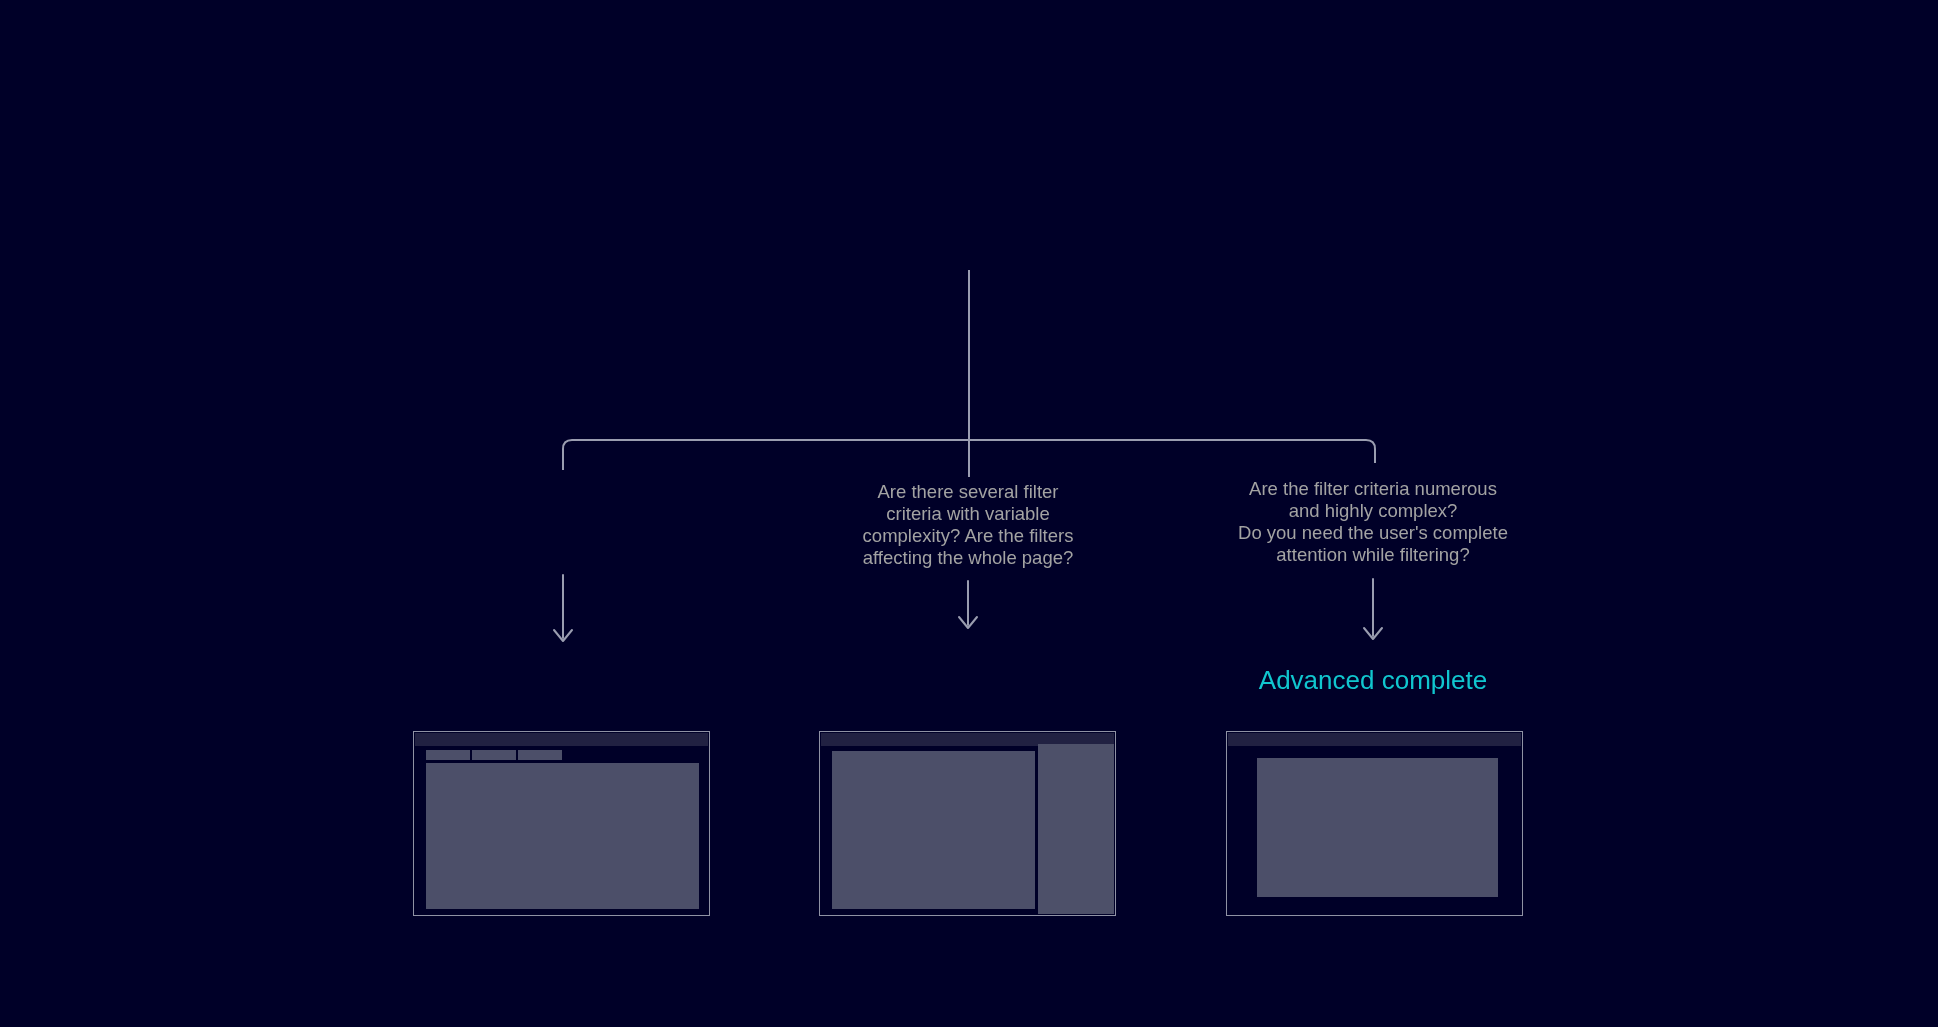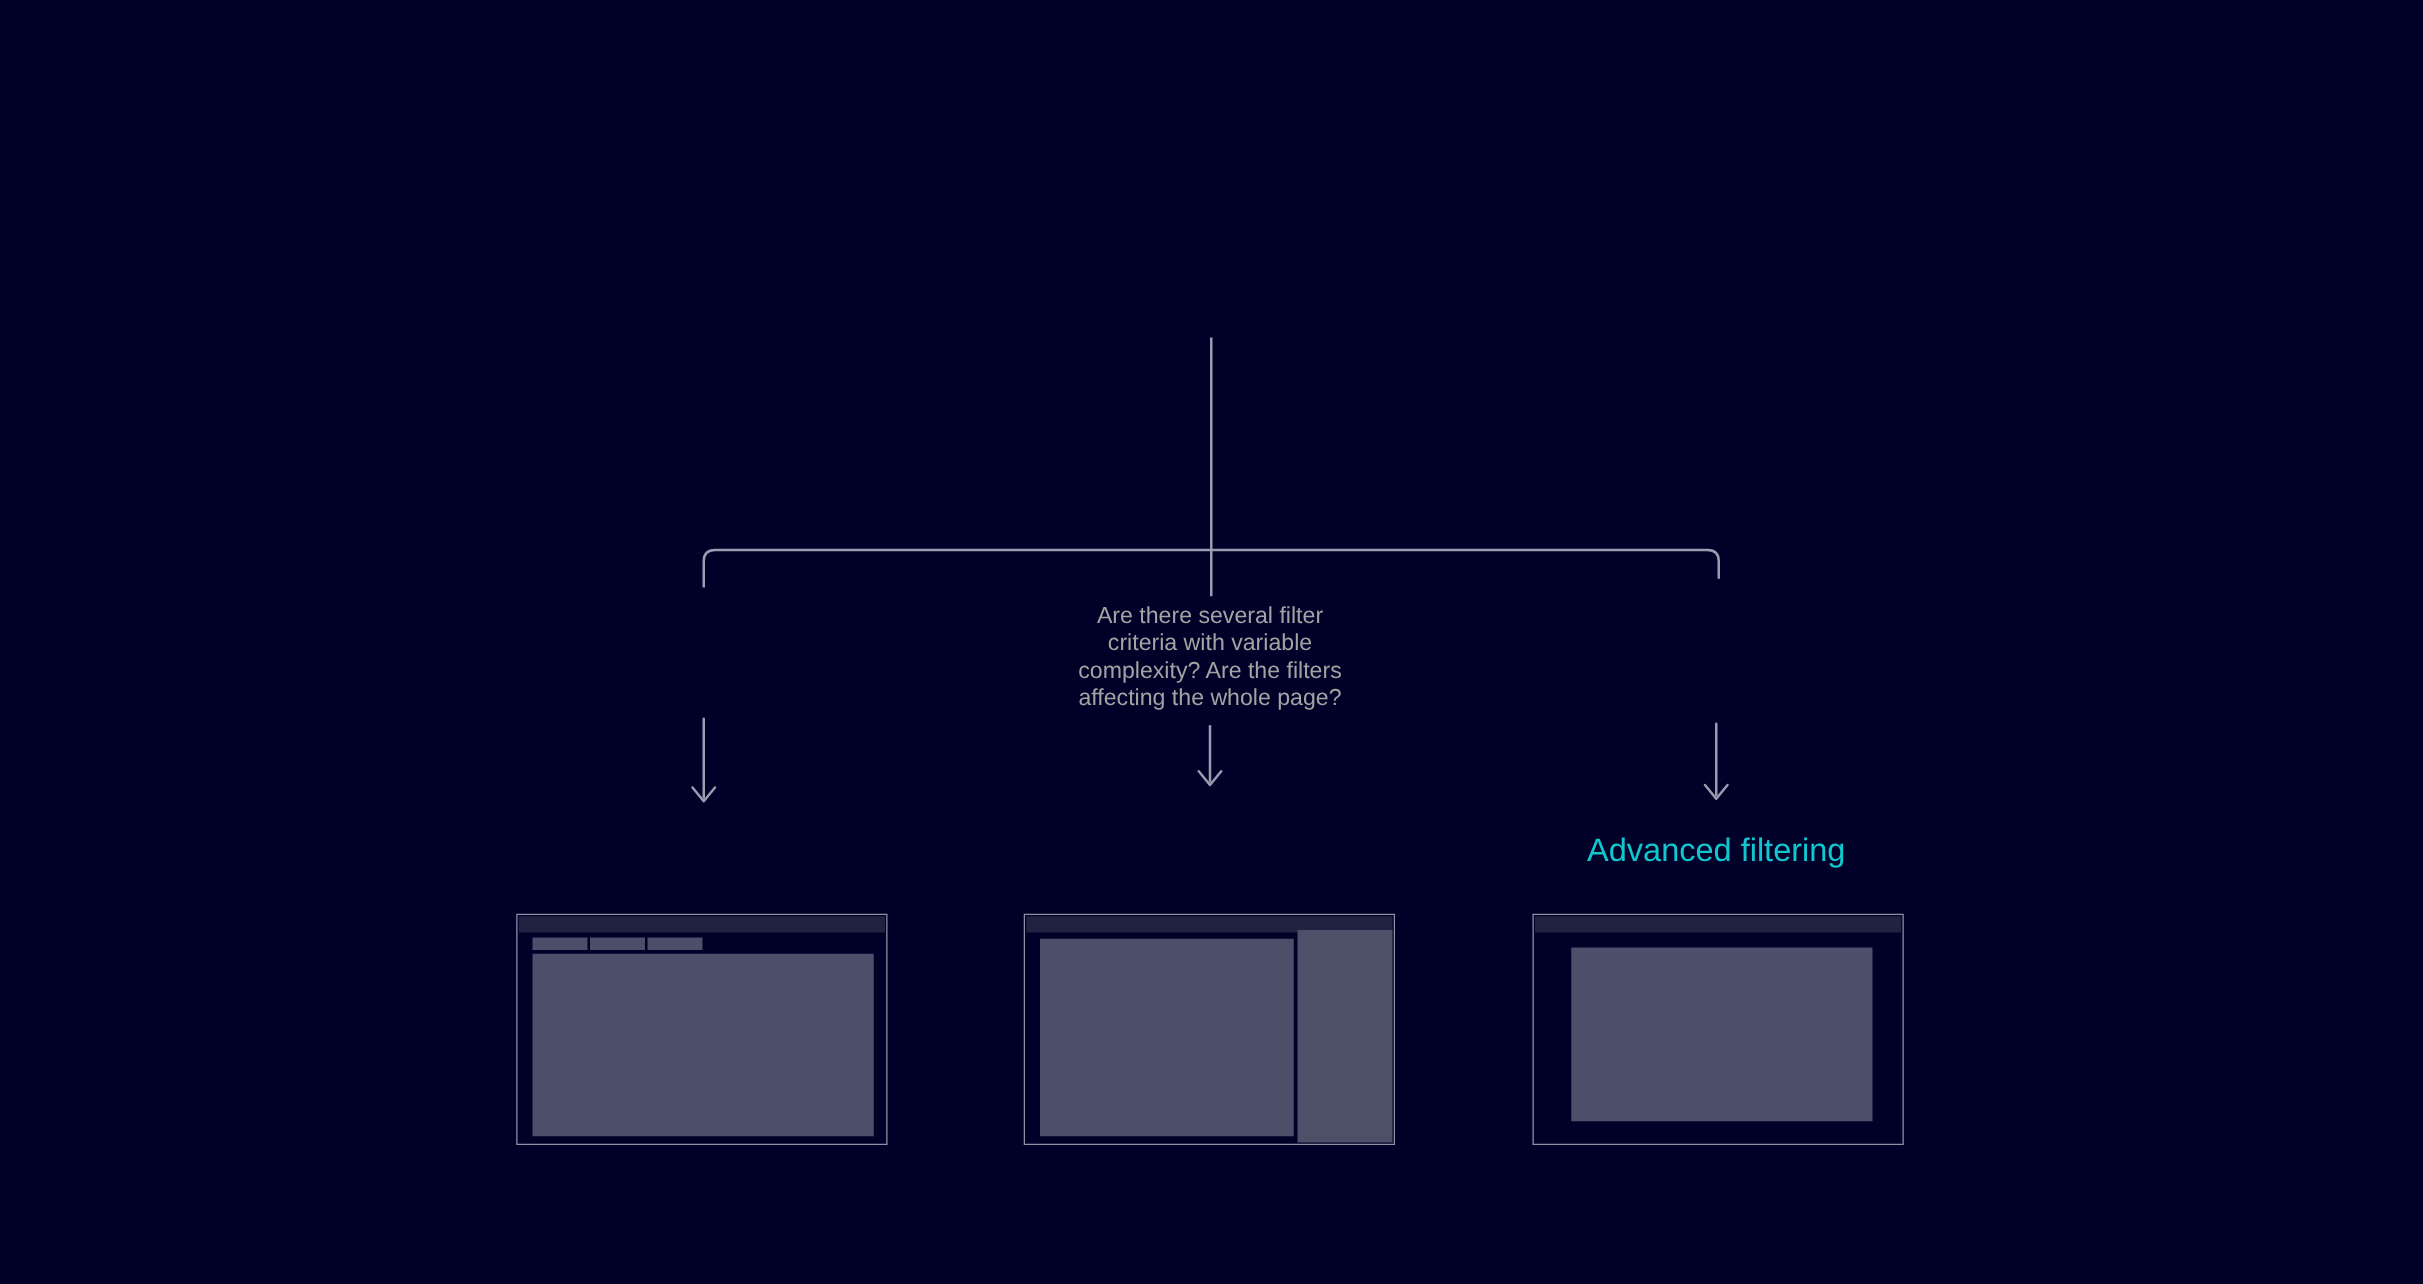--- a/index.html
+++ b/index.html
@@ -136,22 +136,26 @@
       <path d="M1373 579 L1373 636"></path>
       <path d="M1364 628 L1373 639 L1382 628"></path>
     </g>
   </svg>
 
 
   <div class="question q-side">Are there several filter
 criteria with variable
 complexity? Are the filters
 affecting the whole page?</div>
+  <div class="question q-advanced">Are the filter criteria numerous
+and highly complex?
+Do you need the user's complete
+attention while filtering?</div>
 
-  <div class="pattern-label p-advanced">Advanced filtering</div>
+  <div class="pattern-label p-advanced">Advanced complete</div>
 
   <div class="thumb t-inline">
     <div class="thumb-header"></div>
     <div class="chip-row">
       <span class="chip"></span>
       <span class="chip"></span>
       <span class="chip"></span>
     </div>
     <div class="thumb-content c-inline"></div>
   </div>

